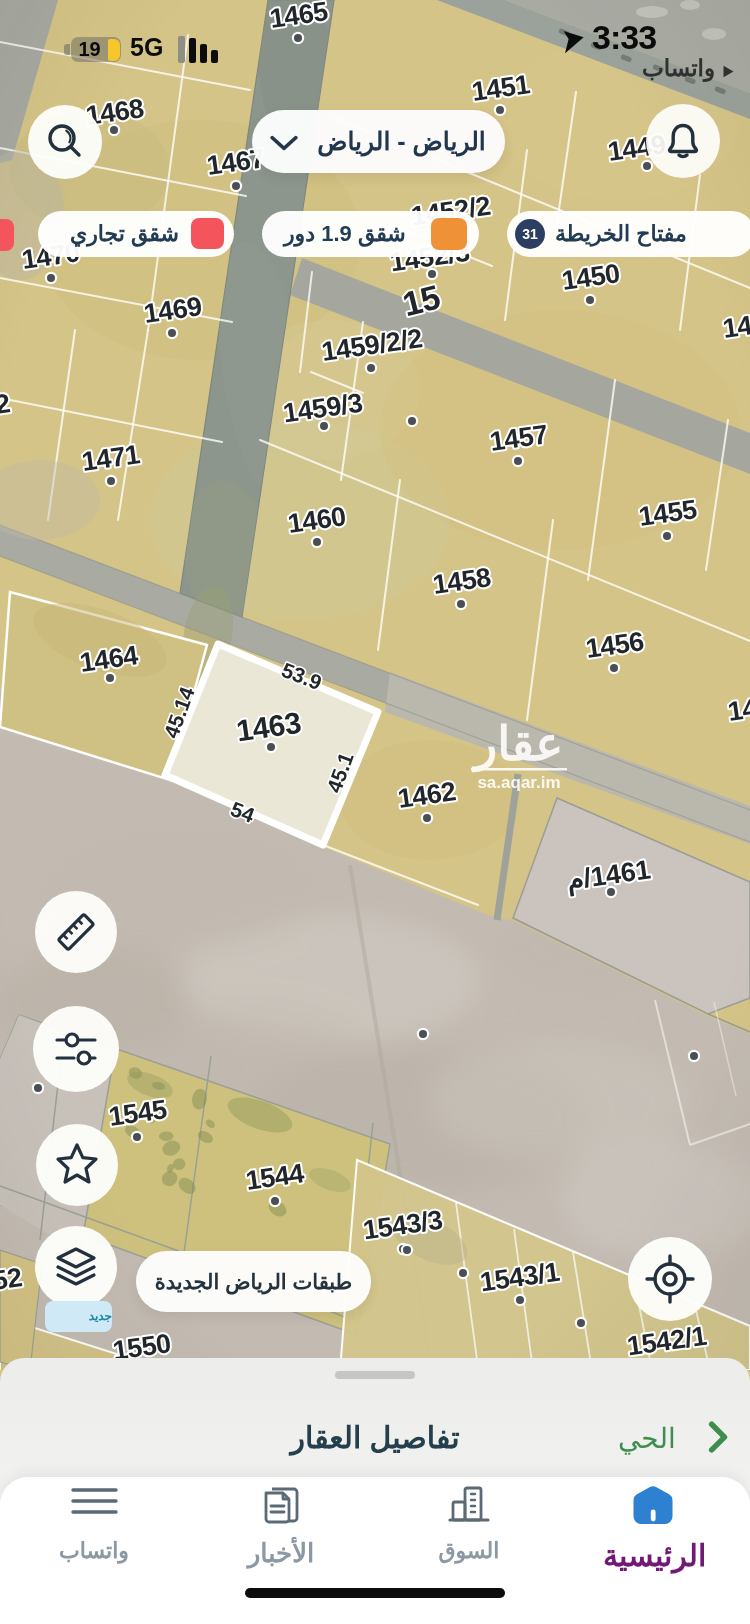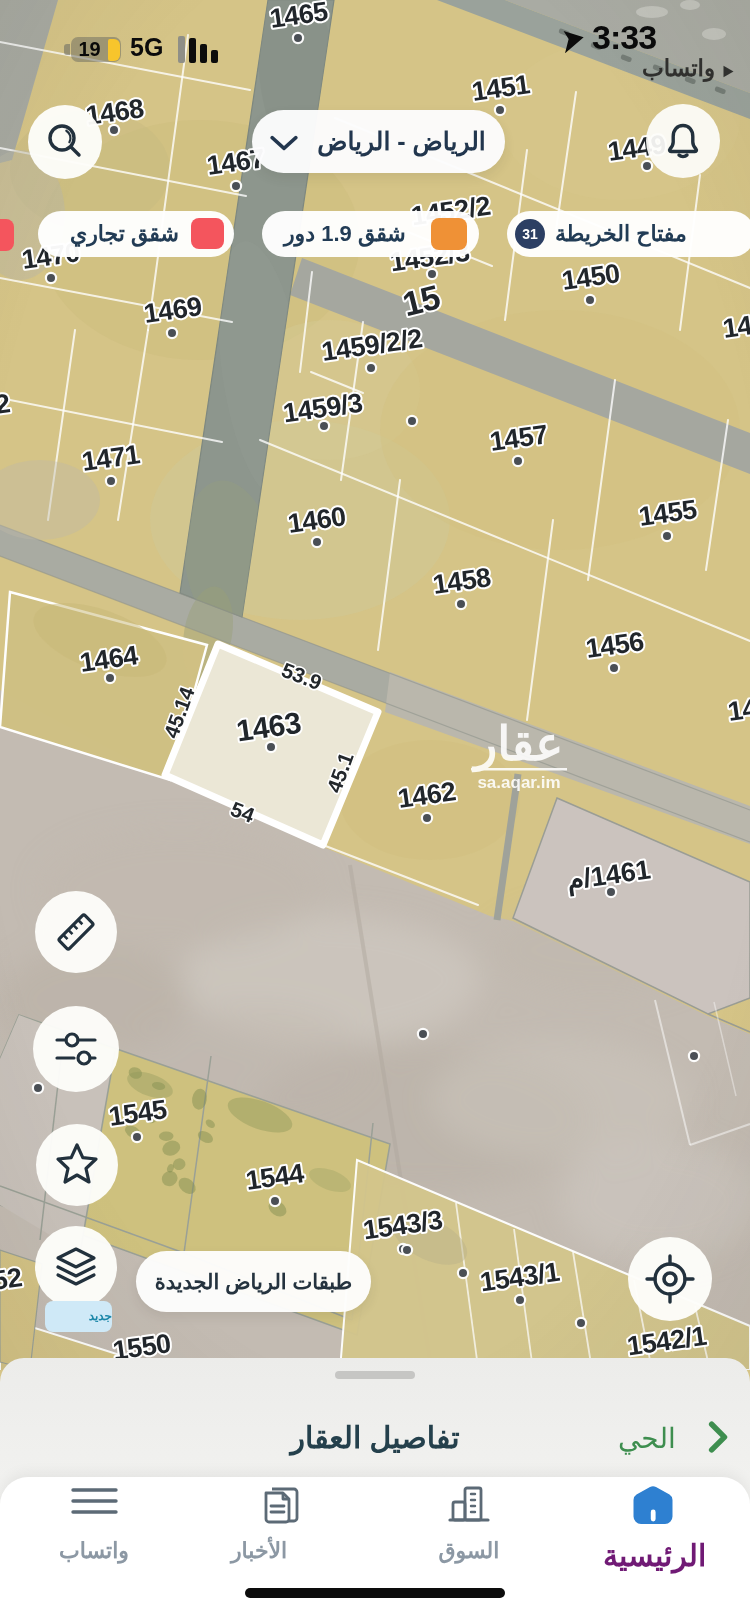--- a/index.html
+++ b/index.html
@@ -352,21 +352,21 @@
     <path d="M2 3 h43 M2 14 h43 M2 25 h43"></path>
   </svg>
 <div class="abs" style="left:44px;top:1538px;width:100px;text-align:center;font-size:22px;color:#8c98a4;font-weight:bold">واتساب</div>
 
 <svg class="abs" style="left:258px;top:1483px" width="46" height="44" viewBox="0 0 46 44" fill="none" stroke="#5c6a76" stroke-width="2.8" stroke-linejoin="round">
  <path d="M14 6 H36 a3 3 0 0 1 3 3 V35 a3 3 0 0 1 -3 3 H18" fill="none"></path>
  <path d="M8 10 H25 L31 16 V36 a3 3 0 0 1 -3 3 H11 a3 3 0 0 1 -3 -3 Z" fill="#ffffff"></path>
  <path d="M25 10 V16 H31"></path>
  <path d="M13 23 h13 M13 29 h13" stroke-linecap="round"></path>
   </svg>
-<div class="abs" style="left:231px;top:1538px;width:100px;font-size:22px;color:#8c98a4;font-weight:bold">الأخبار</div>
+<div class="abs" style="left:231px;top:1538px;width:100px;text-align:center;font-size:26px;color:#8c98a4;font-weight:bold">الأخبار</div>
 
 <svg class="abs" style="left:447px;top:1484px" width="44" height="42" viewBox="0 0 44 42" fill="none" stroke="#5c6a76" stroke-width="2.8" stroke-linejoin="round" stroke-linecap="round">
  <rect x="18" y="4" width="16" height="32" rx="2"></rect>
  <rect x="6" y="18" width="12" height="18" rx="2"></rect>
  <path d="M24 10 h4 M24 16 h4 M24 22 h4 M24 28 h4" stroke-width="2.4"></path>
  <path d="M3 36 h38" stroke-width="3.2"></path>
   </svg>
 <div class="abs" style="left:419px;top:1538px;width:100px;text-align:center;font-size:22px;color:#8c98a4;font-weight:bold">السوق</div>
 
 <svg class="abs" style="left:630px;top:1482px" width="46" height="46" viewBox="0 0 46 46">

